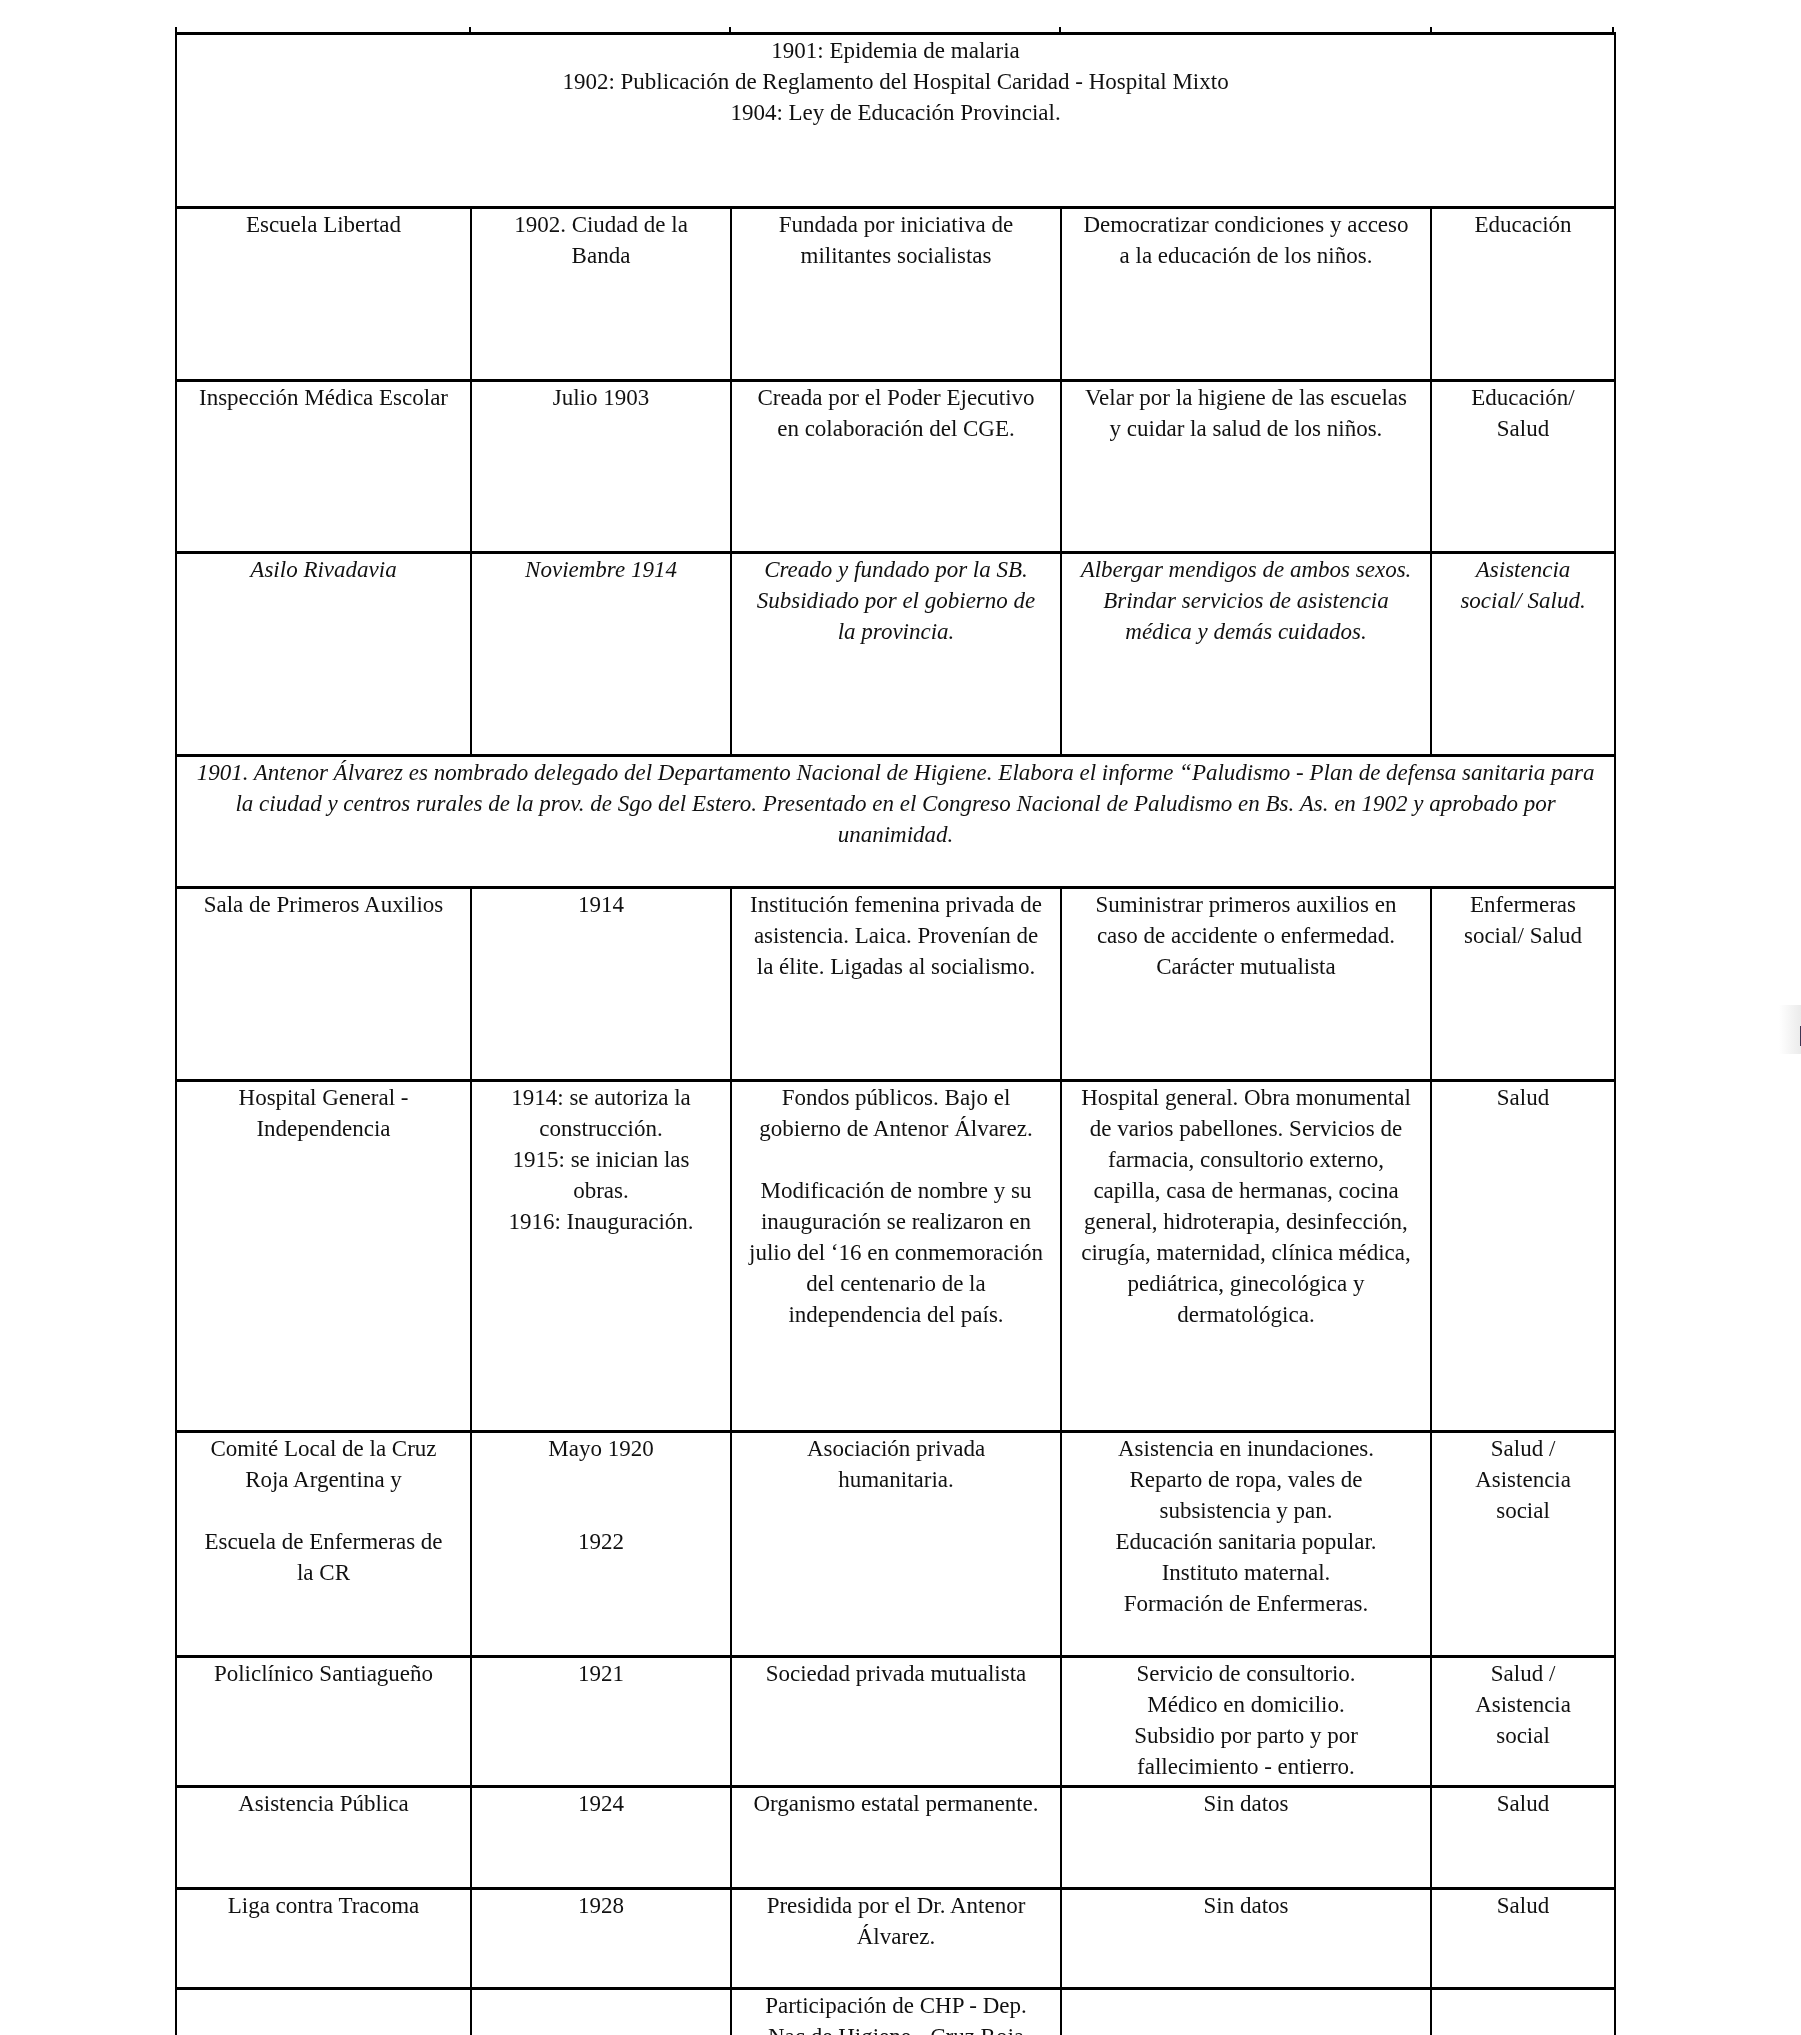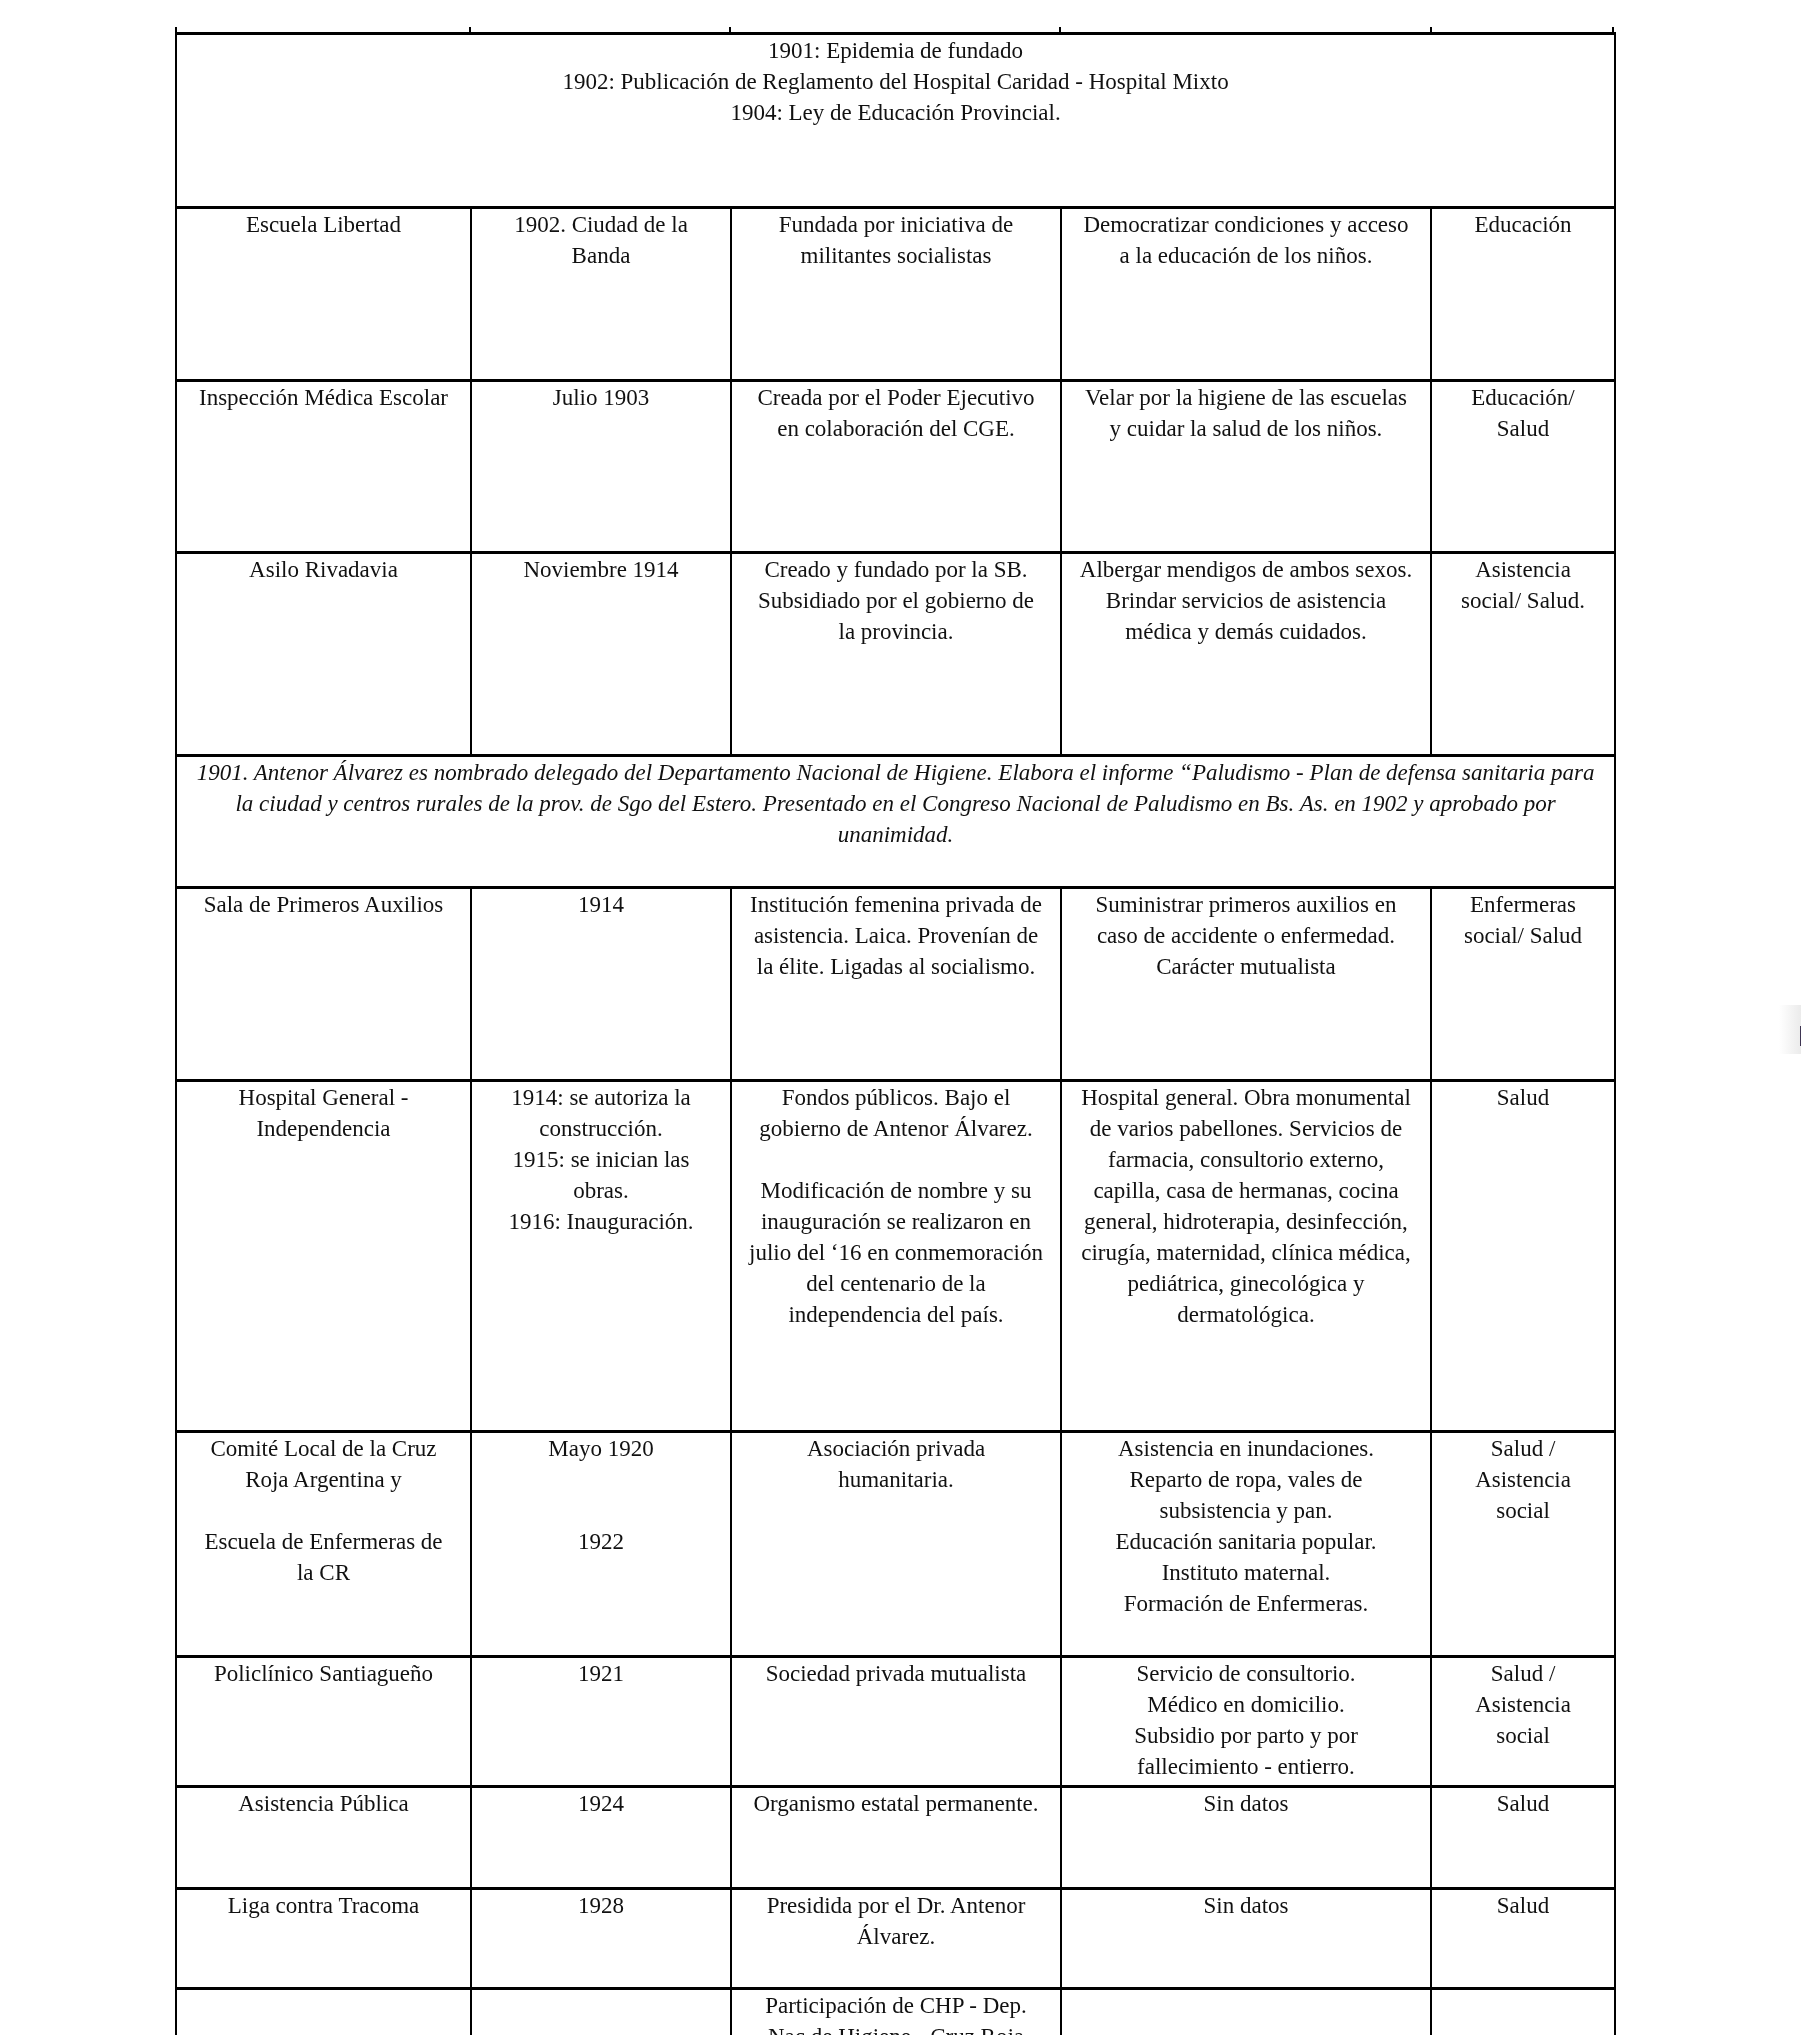--- a/index.html
+++ b/index.html
@@ -15,21 +15,21 @@
     border-left: 2px solid #000; border-right: 2px solid #000;
     border-top: 3.3px solid #000; border-bottom: 3.3px solid #000;
     text-align: center; vertical-align: top; padding: 0 16.3px;
     white-space: pre-line; box-sizing: border-box;
   }
   td.span-top { vertical-align: bottom; padding-bottom: 15.5px; }
   td.span-mid { vertical-align: middle; padding: 0 20.4px; }
   .r0 td { height: 174px; }
   .r1 td { height: 173px; padding-top: 61px; }
   .r2 td { height: 172px; padding-top: 60px; }
-  .r3 td { height: 203px; padding-top: 60px; }
+  .r3 td { height: 203px; padding-top: 60px; font-style: italic; }
   .r4 td { height: 132px; font-style: italic; }
   .r5 td { height: 193px; padding-top: 20.4px; margin-top: 16px; }
   .r6 td { height: 351px; padding-top: 20.4px; }
   .r7 td { height: 225px; padding-top: 19.5px; }
   .r8 td { height: 130px; padding-top: 22.4px; }
   .r9 td { height: 102px; padding-top: 19.5px; }
   .r10 td { height: 100px; padding-top: 21px; }
   .r11 td { height: 129px; padding-top: 21px; }
   .ticks { position: absolute; left: 175px; top: 27px; width: 1439px; height: 6.5px; }
   .tick { position: absolute; top: 0; width: 2px; height: 6.5px; background: #000; }
@@ -55,21 +55,21 @@
   <table class="doc">
     <colgroup>
       <col style="width:295px">
       <col style="width:260px">
       <col style="width:330px">
       <col style="width:370px">
       <col style="width:184px">
     </colgroup>
     <tbody>
       <tr class="r0">
-        <td colspan="5" class="span-top"><span>1901: Epidemia de fundado</span>
+        <td colspan="5" class="span-top"><span>1901: Epidemia de malaria</span>
 <span>1902: Publicación de Reglamento del Hospital Caridad - Hospital Mixto</span>
 <span>1904: Ley de Educación Provincial.</span></td>
       </tr>
 
       <tr class="r1">
         <td>Escuela Libertad</td>
         <td>1902. Ciudad de la Banda</td>
         <td>Fundada por iniciativa de militantes socialistas</td>
         <td>Democratizar condiciones y acceso a la educación de los niños.</td>
         <td>Educación</td>

